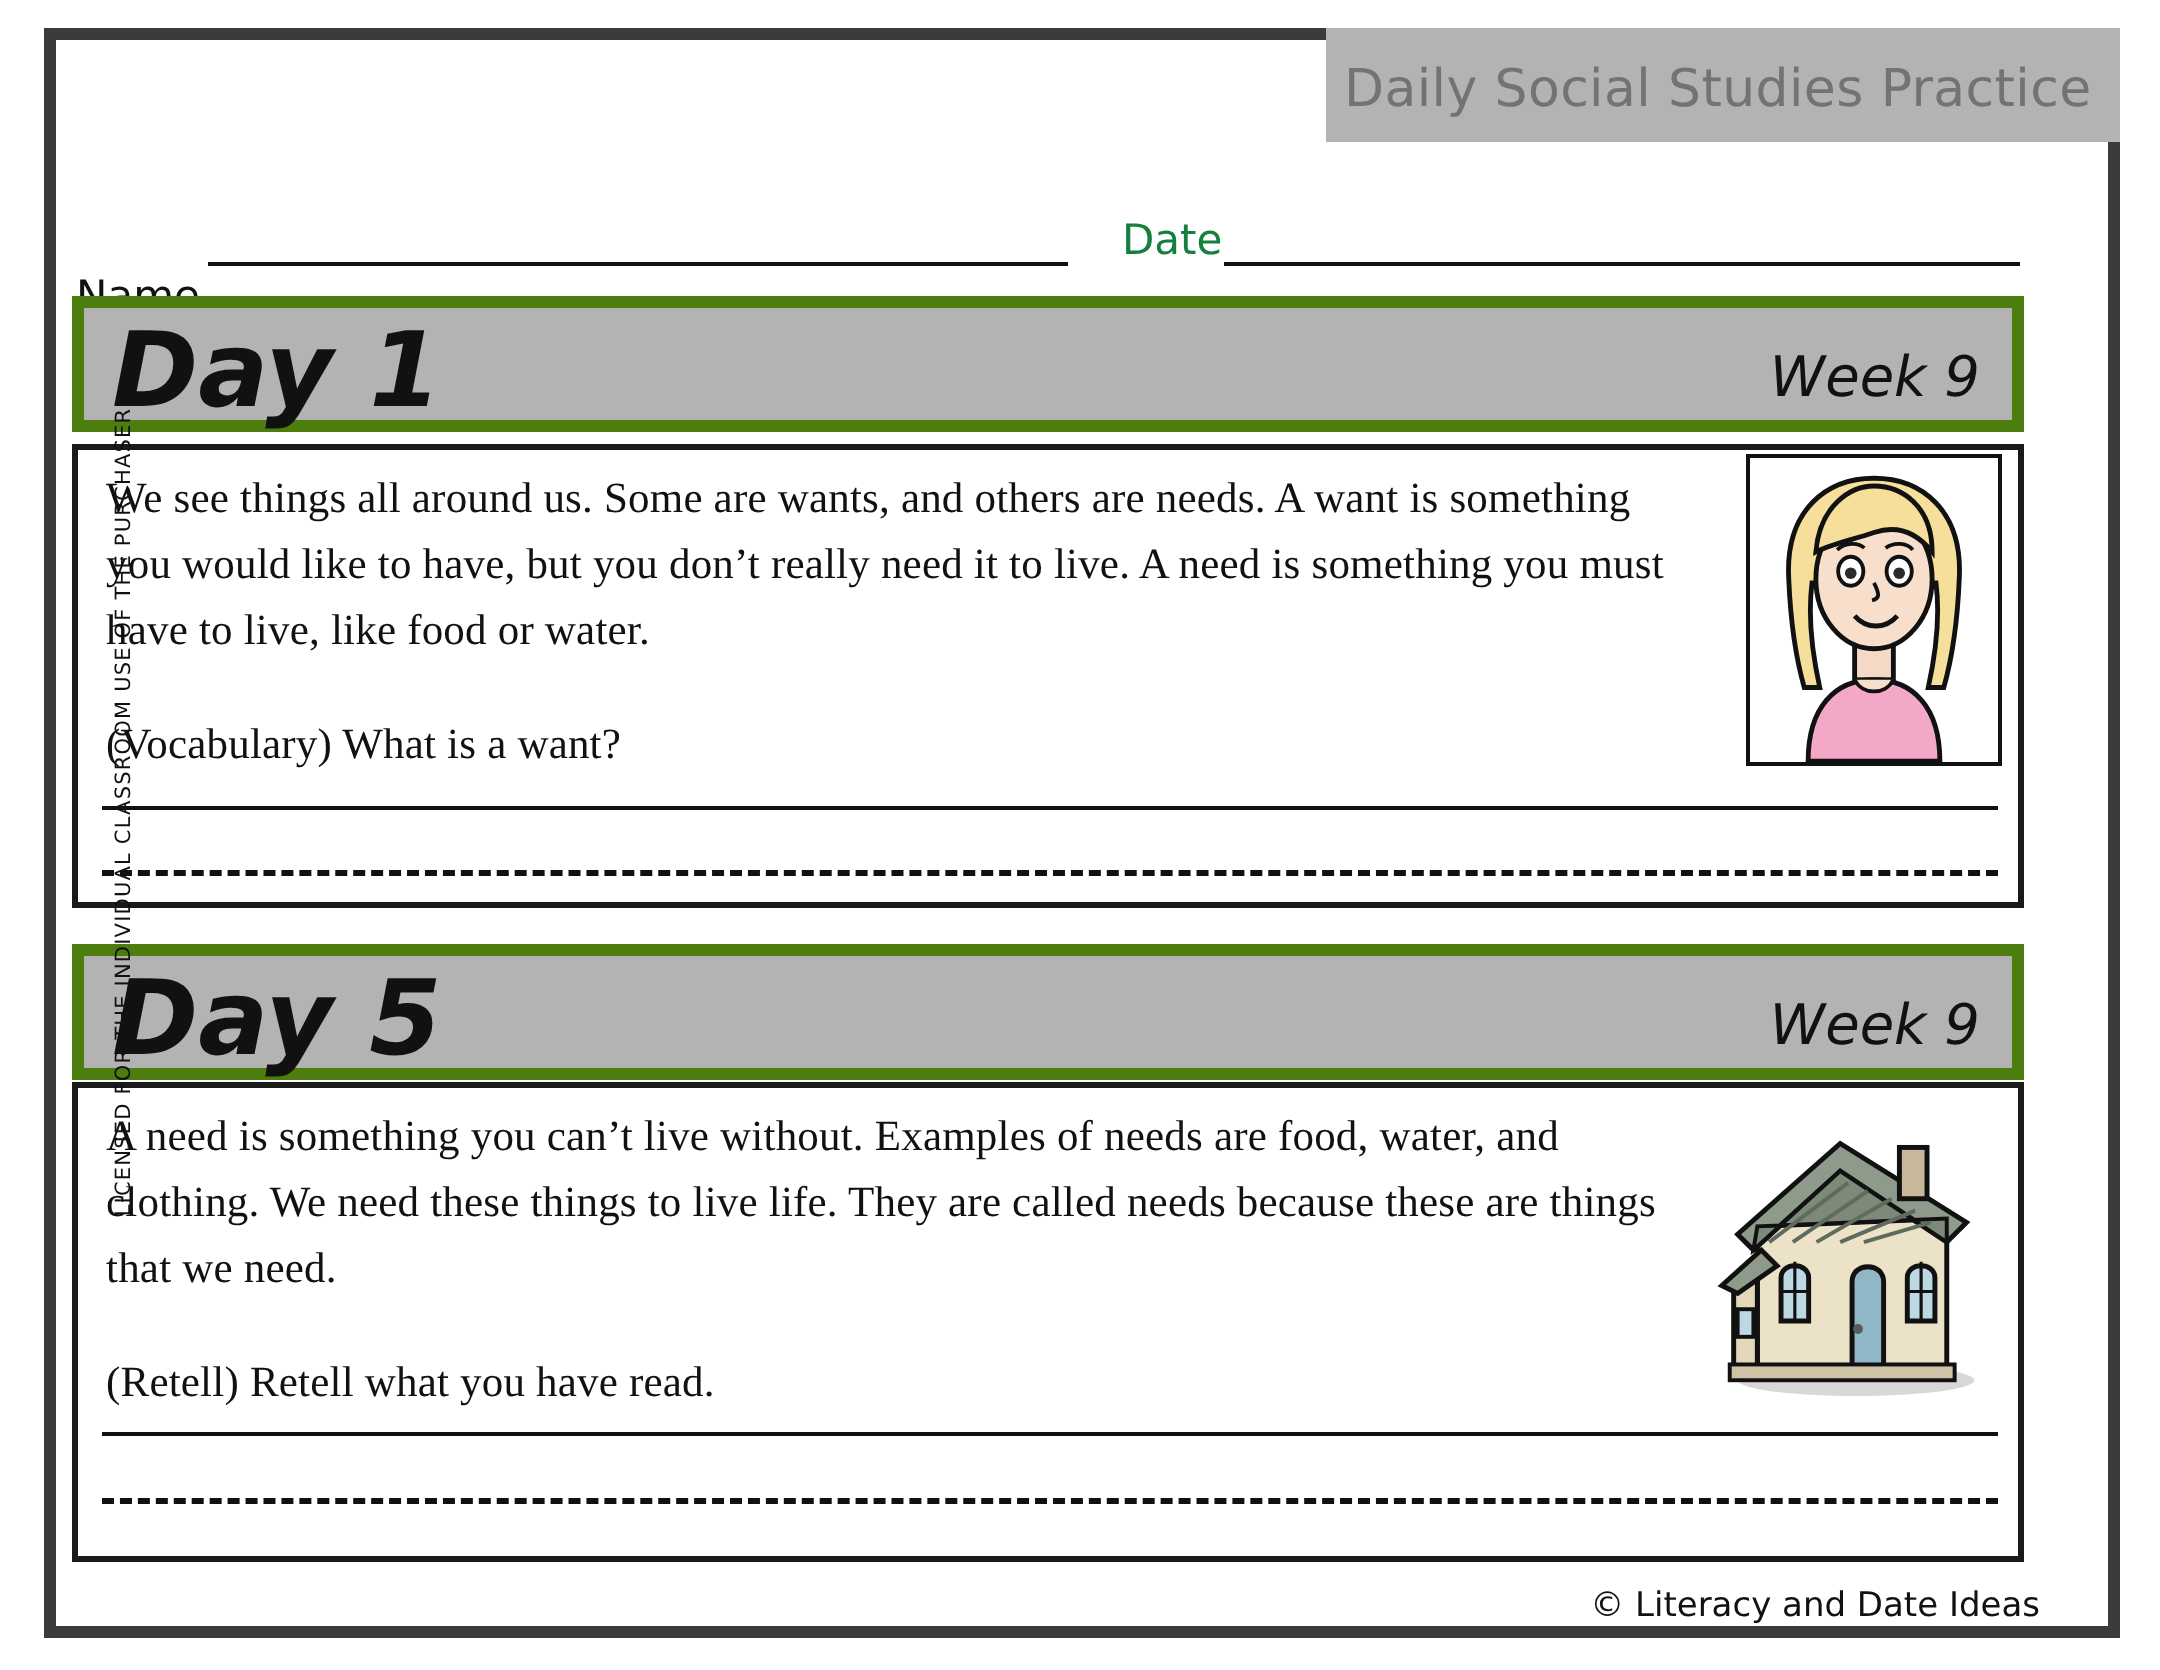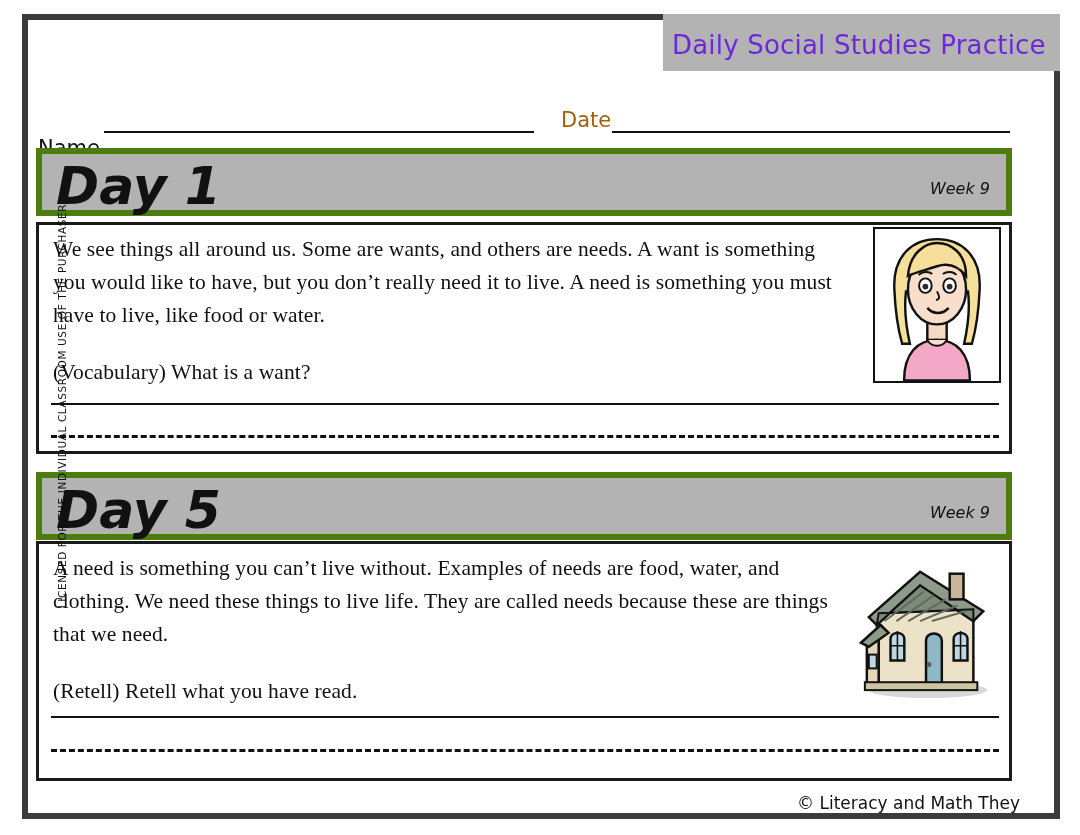--- a/index.html
+++ b/index.html
@@ -37,21 +37,21 @@
     background: #b3b3b3;
     box-sizing: border-box;
   }
   .banner-text {
     position: absolute;
     left: 672px;
     top: 30px;
     width: 380px;
     font-family: "DejaVu Sans", sans-serif;
     font-size: 26px;
-    color: #6d28d9;
+    color: #737373;
     letter-spacing: 0.2px;
     white-space: nowrap;
   }
   
   .name-label {
     position: absolute;
     left: 38px;
     top: 108px;
     font-size: 21px;
     color: #111;
@@ -62,21 +62,21 @@
     left: 104px;
     top: 131px;
     width: 430px;
     border-bottom: 2px solid #111;
   }
   .date-label {
     position: absolute;
     left: 561px;
     top: 108px;
     font-size: 21px;
-    color: #a16207;
+    color: #15803d;
   }
   .date-rule {
     position: absolute;
     left: 612px;
     top: 131px;
     width: 398px;
     border-bottom: 2px solid #111;
   }
 
   
@@ -96,21 +96,21 @@
     top: -2px;
     font-size: 52px;
     font-weight: bold;
     color: #111;
     line-height: 68px;
   }
   .week-label {
     position: absolute;
     right: 16px;
     top: 0;
-    font-size: 16px;
+    font-size: 28px;
     color: #111;
     line-height: 70px;
   }
 
   
   .passage-box {
     position: absolute;
     left: 36px;
     width: 976px;
     border: 3px solid #1a1a1a;
@@ -277,15 +277,15 @@
 
         <rect x="10" y="132" width="114" height="8" fill="#cfc3a6" stroke="#111" stroke-width="2"></rect>
       </svg>
     </div>
   </div>
 
   <div class="license-wrap">
     <div class="license">LICENSED FOR THE INDIVIDUAL CLASSROOM USE OF THE PURCHASER</div>
   </div>
 
-  <div class="credit">© Literacy and Math They</div>
+  <div class="credit">© Literacy and Date Ideas</div>
 
 </div>
 
 </body></html>

